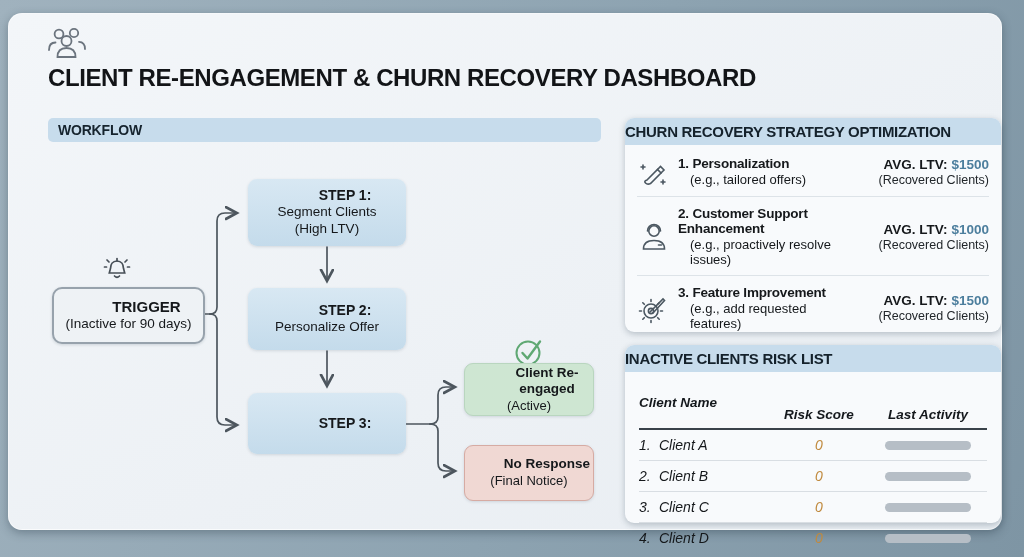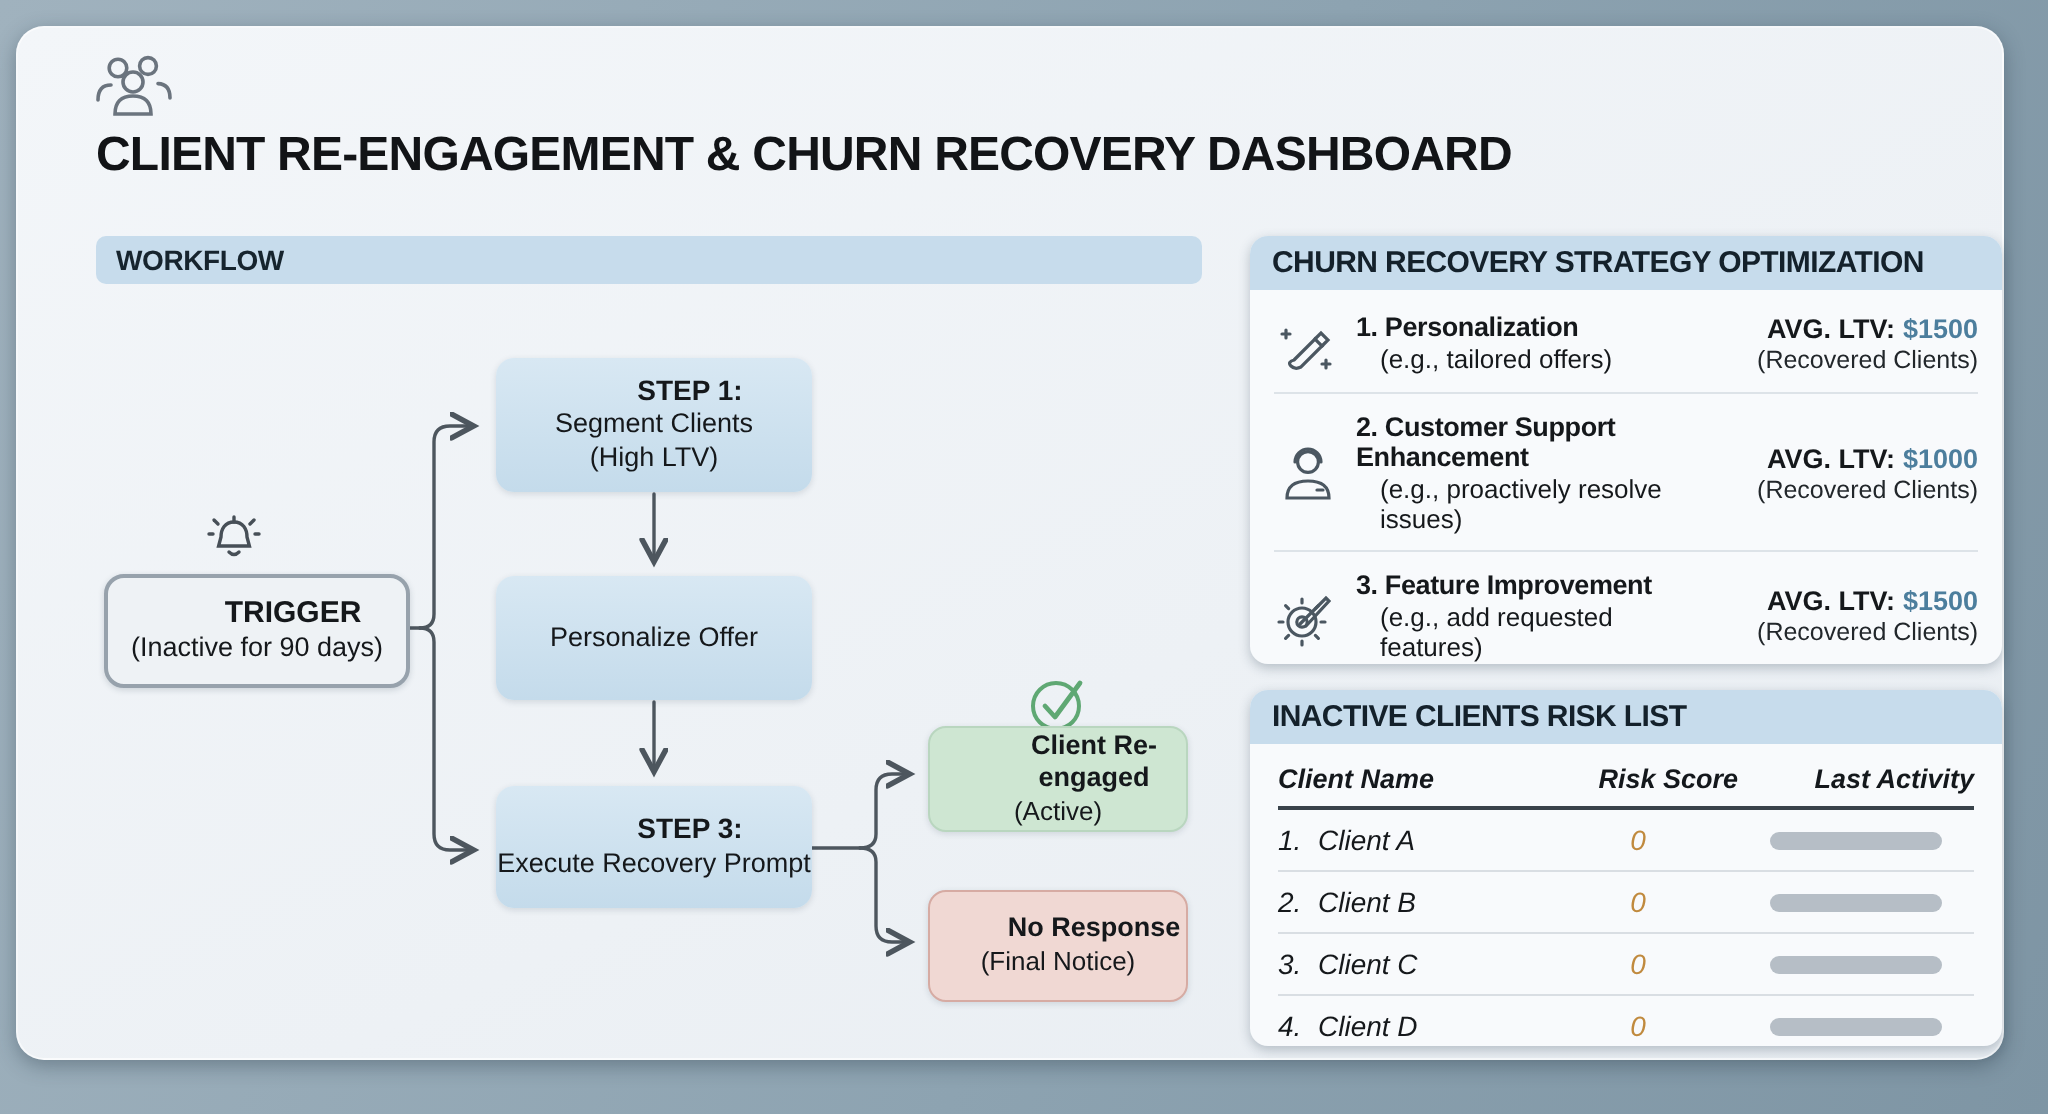--- a/index.html
+++ b/index.html
@@ -34,42 +34,42 @@
   .trigger-box .b { font-size:15px; }
   .outcome { left:464px; width:130px; border-radius:9px; box-shadow:0 1px 3px rgba(40,60,80,.15); }
   .outcome .b { font-size:13.5px; }
   .outcome .r { font-size:13px; }
   .outcome-good { top:363px; height:53px; background:#cee6d2; border:1px solid #b9d6bf; }
   .outcome-bad  { top:445px; height:56px; background:#f0d8d3; border:1px solid #d6aba3; }
 
   
   .panel { background:#f8fafc; border-radius:9px; box-shadow:0 2px 6px rgba(40,60,80,.28); }
   .panel-header { height:27px; line-height:27px; background:#c7dcec; border-radius:9px 9px 0 0;
-                  font-weight:bold; font-size:15px; color:#14212b; padding-left:11px;
+                  font-weight:bold; font-size:15px; color:#14212b; 
                   letter-spacing:-0.3px; }
   .strategy-panel { left:625px; top:118px; width:376px; height:214px; }
   .strategy-body { padding:1px 12px 0 12px; }
   .strategy-item { display:flex; align-items:center; padding:9px 0 8px 0;
                    border-bottom:1px solid #dde3e8; }
   .strategy-item:last-child { border-bottom:none; }
   .si-icon { width:33px; height:33px; flex:0 0 33px; margin-right:8px; }
   .si-text { flex:1; color:#15181b; }
   .si-name { font-weight:bold; font-size:13.5px; letter-spacing:-0.2px; }
   .si-example { font-size:13px; padding-left:12px; margin-top:1px; }
   .si-ltv { width:142px; text-align:right; }
   .si-ltv-line { font-size:13.5px; font-weight:bold; color:#15181b; white-space:nowrap; }
   .si-ltv-val { color:#4c7e9d; margin-left:4px; }
   .si-ltv-note { font-size:12.5px; color:#22272b; margin-top:1px; }
 
   .risk-panel { left:625px; top:345px; width:376px; height:178px; }
   .risk-body { padding:2px 14px 0 14px;font-style:italic; }
   .risk-grid { display:grid; grid-template-columns:1fr 100px 118px; align-items:center; }
   .risk-head { padding:8px 0 6px 0; border-bottom:2px solid #39424a;
                font-weight:bold; font-size:13.5px; color:#14181c; }
-  .risk-head .c2, .risk-head .c3 { text-align:right; }
+  .risk-head .c2, .risk-head .c3 { text-align:center;margin-top:25px; }
   .risk-row { padding:7px 0; border-bottom:1px solid #d9dee3; font-size:14px; color:#15181b; }
   .risk-row:last-child { border-bottom:none; }
   .risk-name { white-space:nowrap; }
   .risk-idx { display:inline-block; width:20px; }
   .risk-score { text-align:center; color:#c08a3e; }
   .risk-pill-wrap { display:flex; justify-content:center; }
   .risk-pill { width:86px; height:9px; border-radius:5px; background:#b6bec6; }
 
   svg { display:block; }
 </style>
@@ -130,25 +130,25 @@
     <div class="b">TRIGGER</div>
     <div class="r">(Inactive for 90 days)</div>
   </div>
 
   <div class="abs node step-box" style="top:179px;height:67px;">
     <div class="b">STEP 1:</div>
     <div class="r">Segment Clients</div>
     <div class="r">(High LTV)</div>
   </div>
   <div class="abs node step-box" style="top:288px;height:62px;">
+    <div class="b">STEP 2:</div>
     <div class="r">Personalize Offer</div>
   </div>
   <div class="abs node step-box" style="top:393px;height:61px;">
     <div class="b">STEP 3:</div>
-    <div class="r">Execute Recovery Prompt</div>
   </div>
 
   <div class="abs" style="left:512px;top:336px;width:34px;height:32px;">
     <svg width="34" height="32" viewBox="0 0 34 32" fill="none" stroke-linecap="round" stroke-linejoin="round">
       <circle cx="16" cy="17" r="11.5" stroke="#5fa873" stroke-width="2"></circle>
       <path d="M10.5 17 l5 5.5 L28 5.5" stroke="#5fa873" stroke-width="2.4"></path>
     </svg>
   </div>
 
   <div class="abs node outcome outcome-good">

